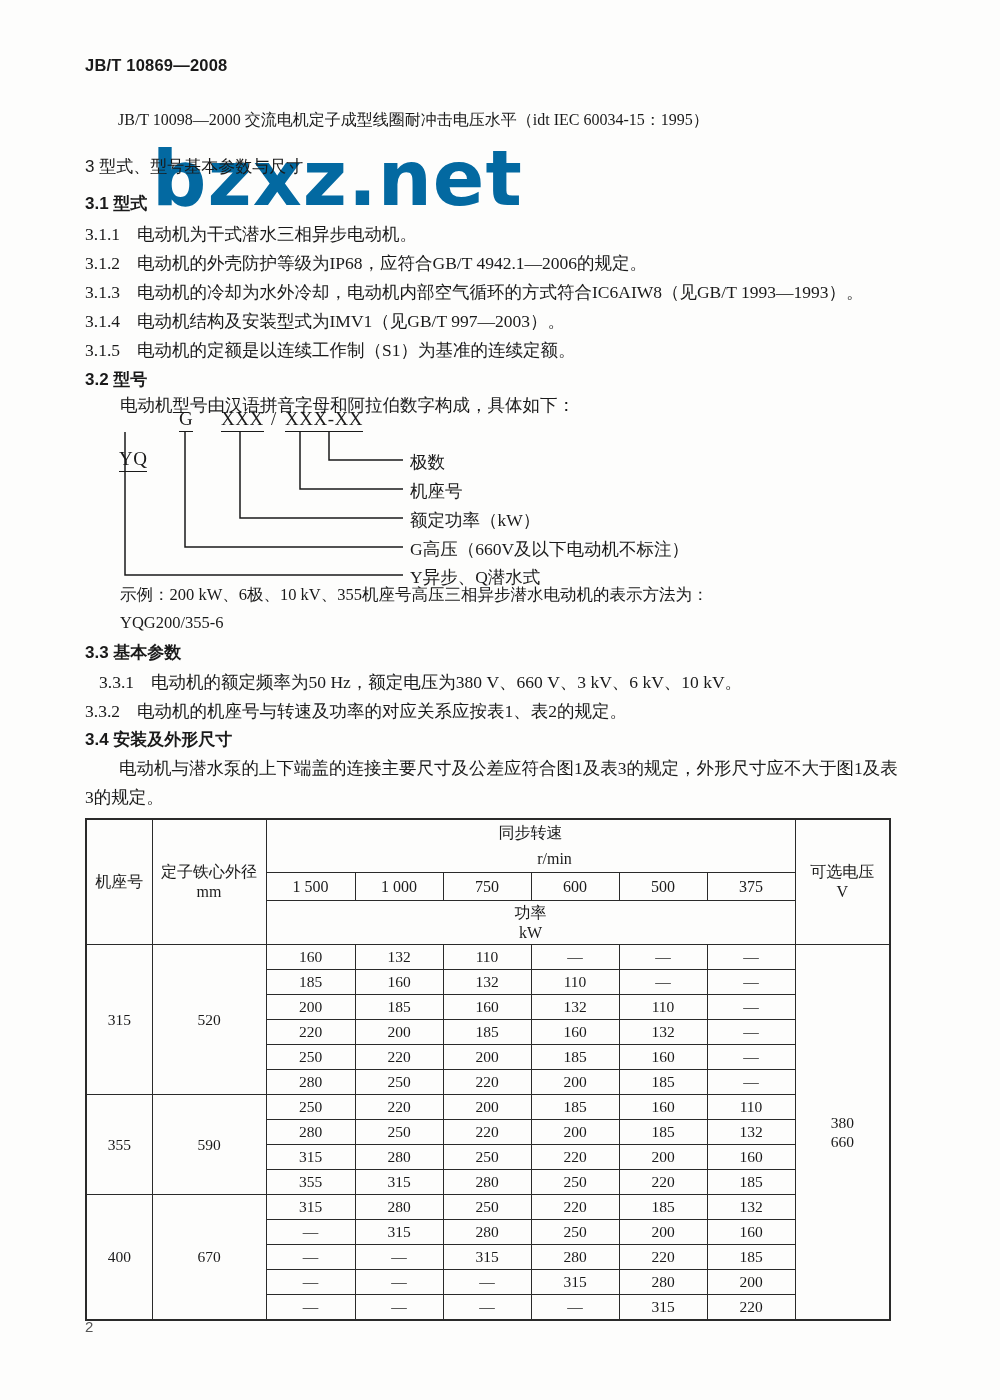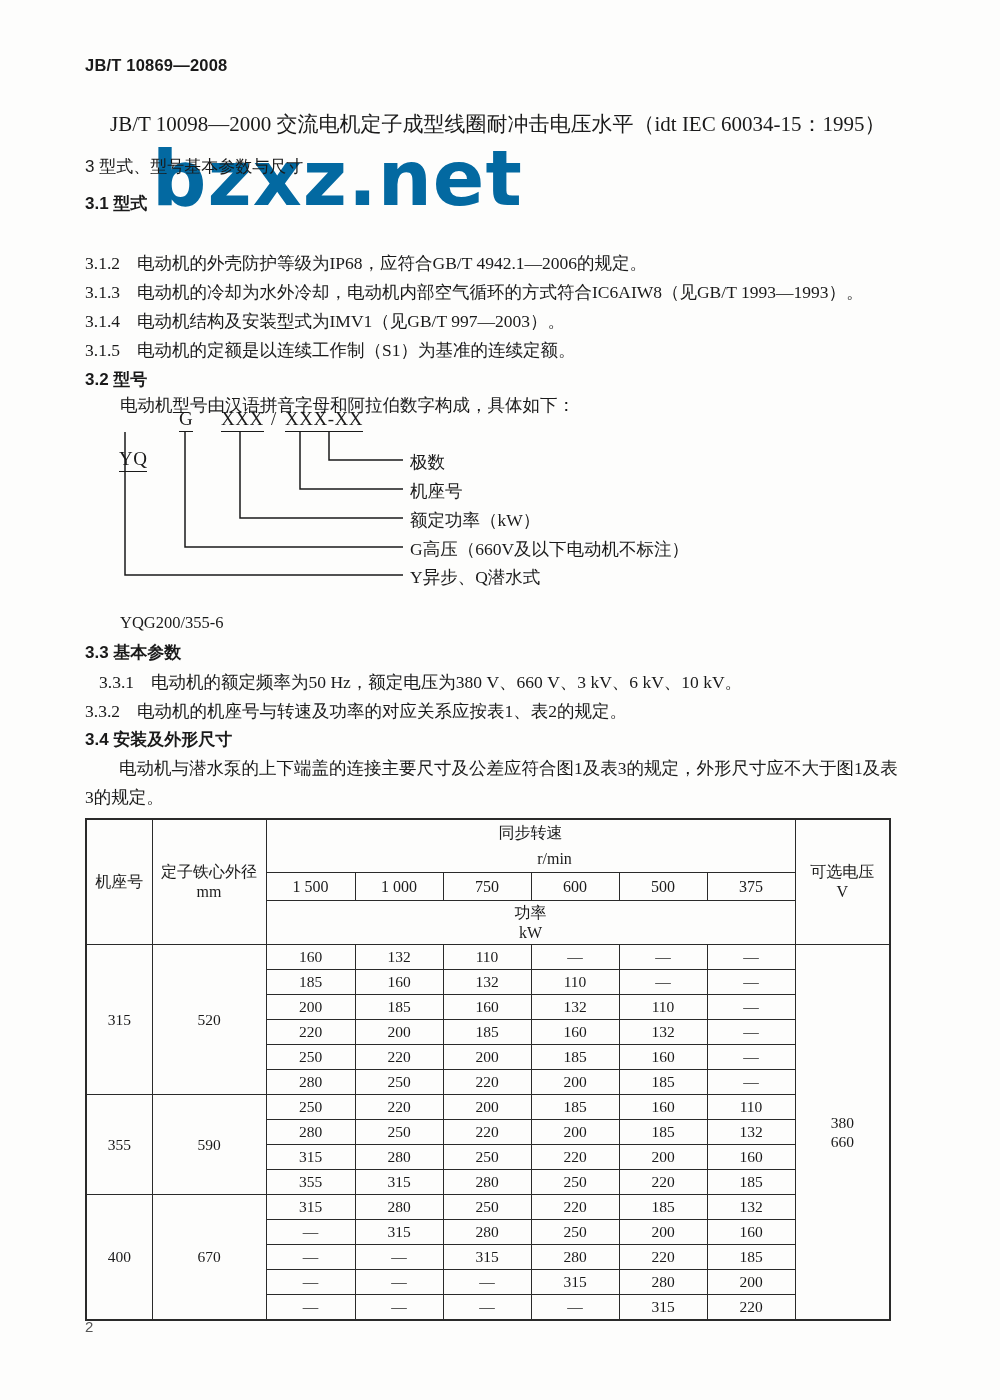--- a/index.html
+++ b/index.html
@@ -41,23 +41,23 @@
     top: 56px;
     font-family: "Liberation Sans", "DejaVu Sans", sans-serif;
     font-weight: bold;
     font-size: 16.5px;
     letter-spacing: 0.2px;
   }
 
   
   .ref-line {
     position: absolute;
-    left: 110px;
+    left: 118px;
     top: 110px;
-    font-size: 21px;
+    font-size: 16px;
     white-space: nowrap;
     font-family: Liberation Serif, serif;
   }
   .h1 {
     position: absolute;
     font-family: "Liberation Sans", "DejaVu Sans", sans-serif;
     font-weight: normal;
     font-size: 17px;
     white-space: nowrap;
   }
@@ -168,20 +168,23 @@
   <div id="watermark">bzxz.net</div>
 
   <div id="doc-header" class="layer">JB/T 10869—2008</div>
 
   <div class="ref-line layer">JB/T 10098—2000    交流电机定子成型线圈耐冲击电压水平（idt IEC 60034-15：1995）</div>
 
   <div class="h1 layer" style="left:85px; top:155px;">3  型式、型号基本参数与尺寸</div>
 
   <div class="h2 layer" style="left:85px; top:192px;">3.1  型式</div>
 
+  <div class="para layer" style="left:85px; top:222px;">
+    <span class="para-num">3.1.1</span><span>电动机为干式潜水三相异步电动机。</span>
+  </div>
   <div class="para layer" style="left:85px; top:251px;">
     <span class="para-num">3.1.2</span><span>电动机的外壳防护等级为IP68，应符合GB/T 4942.1—2006的规定。</span>
   </div>
   <div class="para layer" style="left:85px; top:280px;">
     <span class="para-num">3.1.3</span><span>电动机的冷却为水外冷却，电动机内部空气循环的方式符合IC6AIW8（见GB/T 1993—1993）。</span>
   </div>
   <div class="para layer" style="left:85px; top:309px;">
     <span class="para-num">3.1.4</span><span>电动机结构及安装型式为IMV1（见GB/T 997—2003）。</span>
   </div>
   <div class="para layer" style="left:85px; top:338px;">
@@ -214,20 +217,21 @@
       </g>
     </svg>
 
     <span class="leader-label" style="top:42px;">极数</span>
     <span class="leader-label" style="top:71px;">机座号</span>
     <span class="leader-label" style="top:100px;">额定功率（kW）</span>
     <span class="leader-label" style="top:129px;">G高压（660V及以下电动机不标注）</span>
     <span class="leader-label" style="top:157px;">Y异步、Q潜水式</span>
   </div>
 
+  <div class="para layer" style="left:120px; top:584px; font-size:16.5px;">示例：200 kW、6极、10 kV、355机座号高压三相异步潜水电动机的表示方法为：</div>
   <div class="para layer" style="left:120px; top:613px; font-size:16.5px;">YQG200/355-6</div>
 
   <div class="h2 layer" style="left:85px; top:641px;">3.3  基本参数</div>
   <div class="para layer" style="left:99px; top:670px;">
     <span class="para-num">3.3.1</span><span>电动机的额定频率为50 Hz，额定电压为380 V、660 V、3 kV、6 kV、10 kV。</span>
   </div>
   <div class="para layer" style="left:85px; top:699px;">
     <span class="para-num">3.3.2</span><span>电动机的机座号与转速及功率的对应关系应按表1、表2的规定。</span>
   </div>
 

